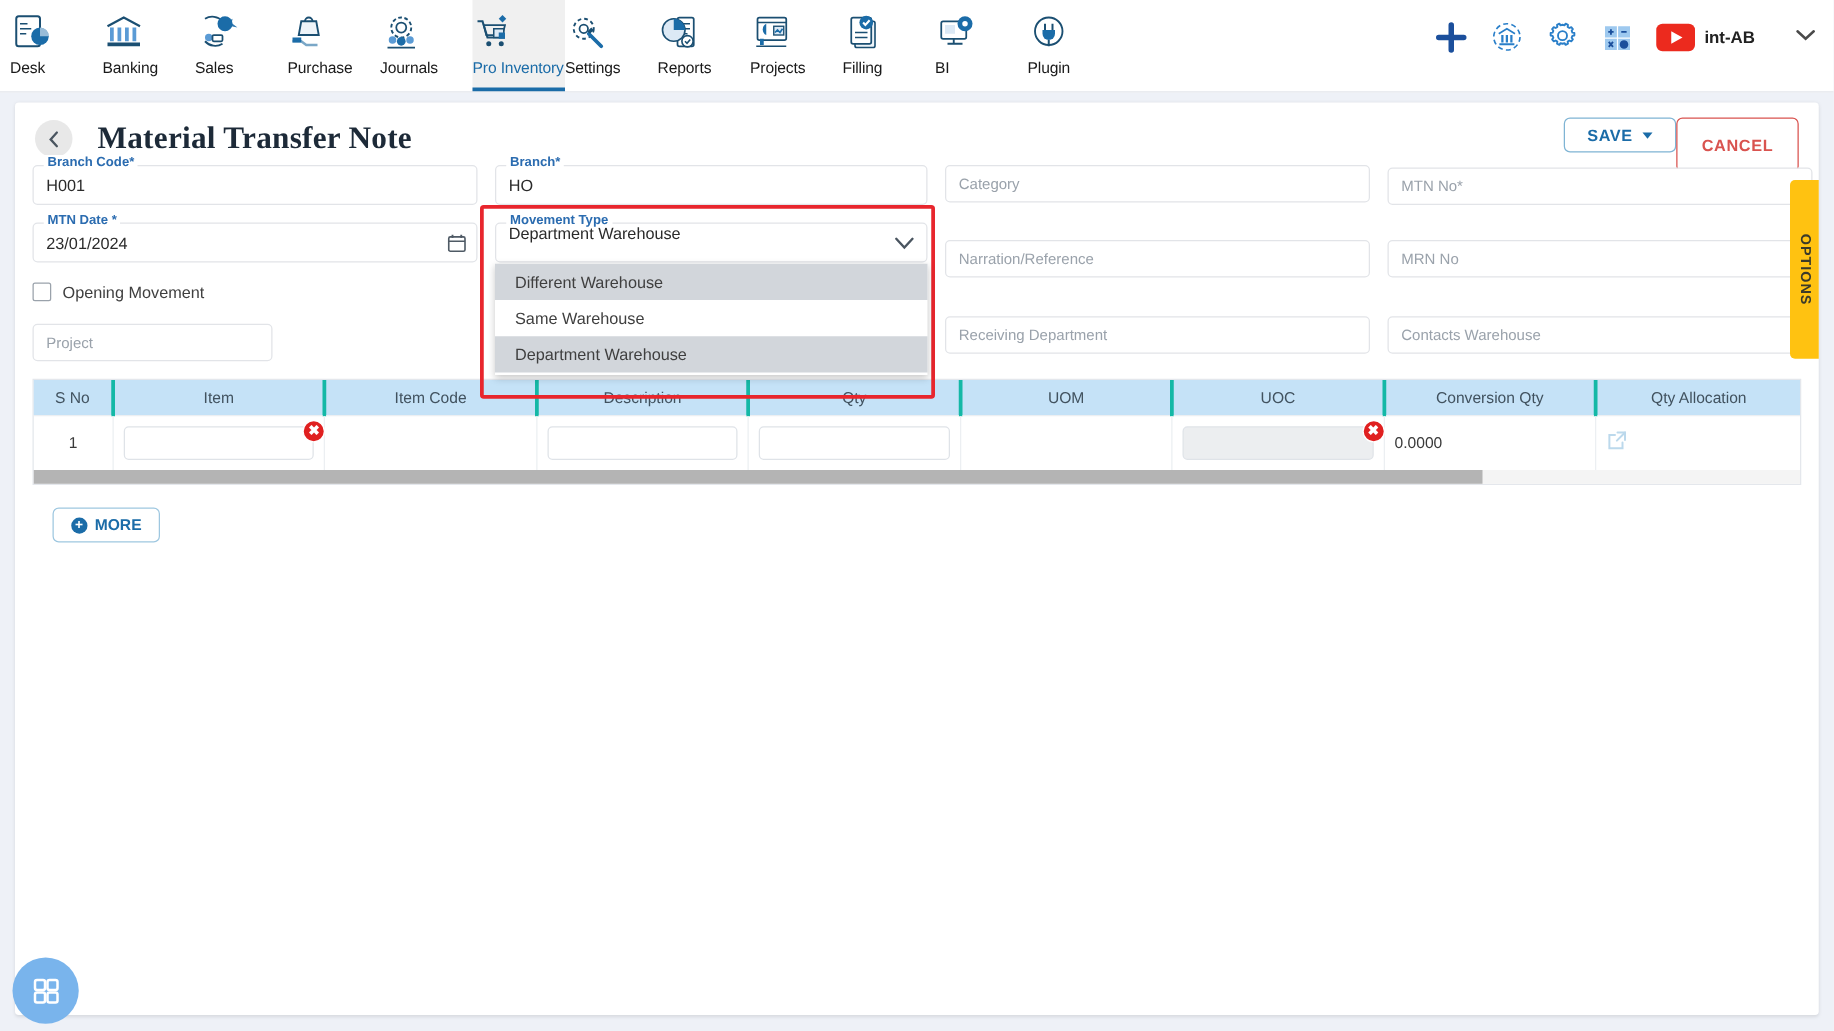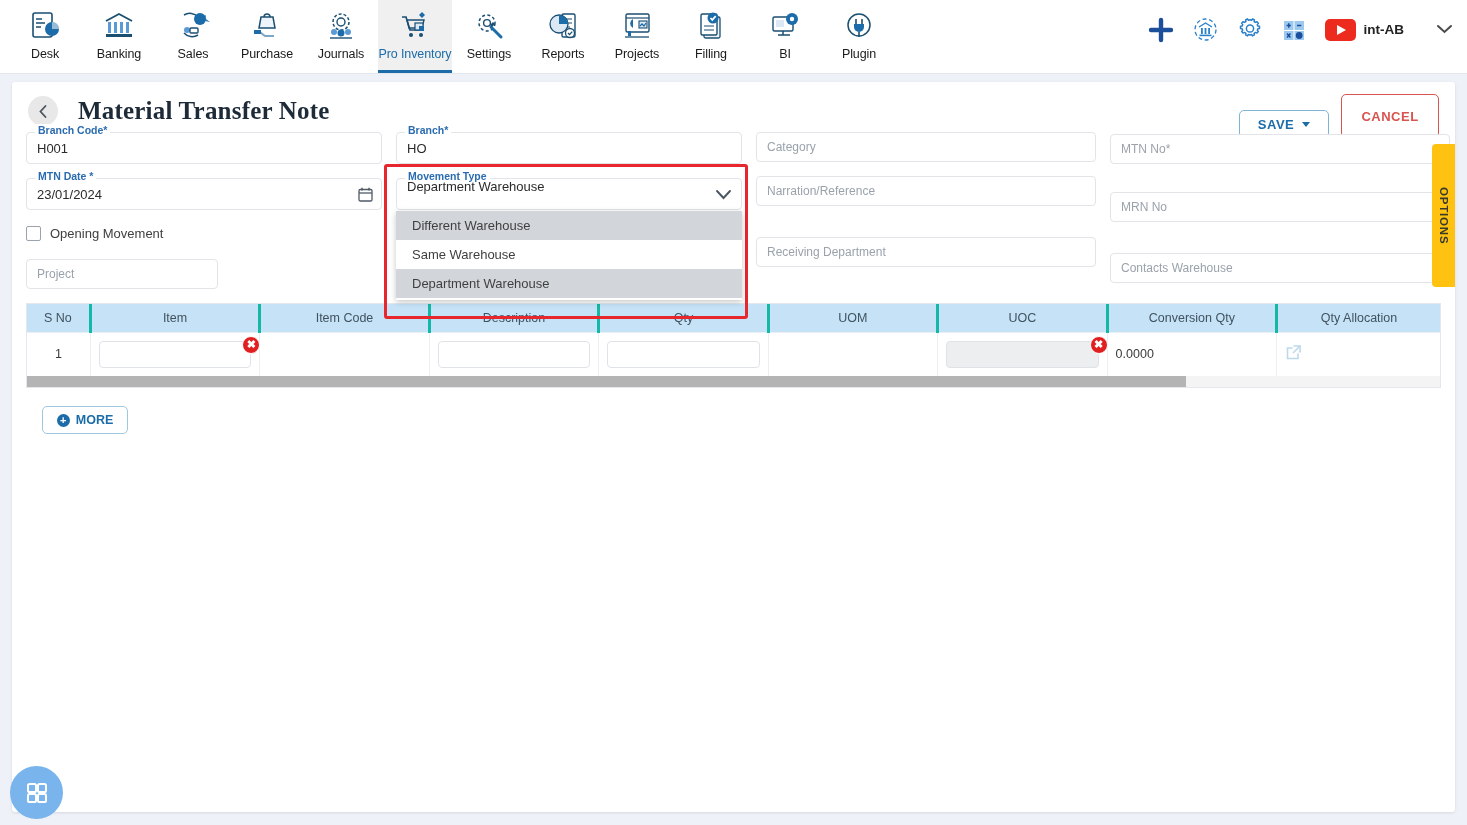--- a/index.html
+++ b/index.html
@@ -16,21 +16,21 @@
     height: 74px;
     background: #ffffff;
     display: flex;
     align-items: flex-start;
     border-bottom: 1px solid #e3e6ec;
   }
   .nav-items { display: flex; align-items: flex-start; padding-left: 8px; }
   .nav-item {
     width: 74px; height: 73px;
     display: flex; flex-direction: column;
-    align-items: center; justify-content: flex-start;
+    align-items: flex-start; justify-content: flex-start;
     padding-top: 7px;
     cursor: pointer;
     position: relative;
   }
   .nav-item.active { background: #f0f0f0; }
   .nav-item.active::after {
     content: ""; position: absolute; left: 0; right: 0; bottom: 0;
     height: 3px; background: #1b6ca8;
   }
   .nav-icon { height: 38px; display: flex; align-items: center; justify-content: center; }
@@ -79,21 +79,21 @@
     background: #e8e8e8; display: flex; align-items: center; justify-content: center;
     cursor: pointer; flex: none;
   }
   .page-title {
     font-family: "Liberation Serif", serif;
     font-size: 25px; font-weight: bold; color: #1d2a38;
     margin-left: 20px; letter-spacing: .2px;
   }
   .header-actions {
     position: absolute; right: 16px; top: 12px;
-    display: flex; gap: 12px; align-items: flex-end;
+    display: flex; align-items: flex-start;
   }
   .btn {
     border-radius: 5px; background: #fff; cursor: pointer;
     font-size: 13px; font-weight: bold; letter-spacing: .5px;
     display: flex; align-items: center; justify-content: center; gap: 8px;
   }
   .btn-save { border: 1px solid #7fb4d4; color: #1b6ca8; width: 90px; height: 28px; }
   .caret { width:0;height:0;border-left:4.5px solid transparent;border-right:4.5px solid transparent;border-top:5px solid #1b6ca8; }
   .btn-cancel { border: 1px solid #d9534f; color: #d9534f; width: 98px; height: 44px; }
 
@@ -522,21 +522,21 @@
             <div class="dd-option">Same Warehouse</div>
             <div class="dd-option hl">Department Warehouse</div>
           </div>
         </div>
       </div>
 
       <div class="col">
         <div class="field">
           <span class="field-ph">Category</span>
         </div>
-        <div class="field" style="">
+        <div class="field" style="margin-top:16px;">
           <span class="field-ph">Narration/Reference</span>
         </div>
         <div class="field" style="margin-top:17px;">
           <span class="field-ph">Receiving Department</span>
         </div>
       </div>
 
       <div class="col">
         <div class="field" style="margin-top:2px;">
           <span class="field-ph"><span>MTN No</span><span style="color:#9aa2ab">*</span></span>

